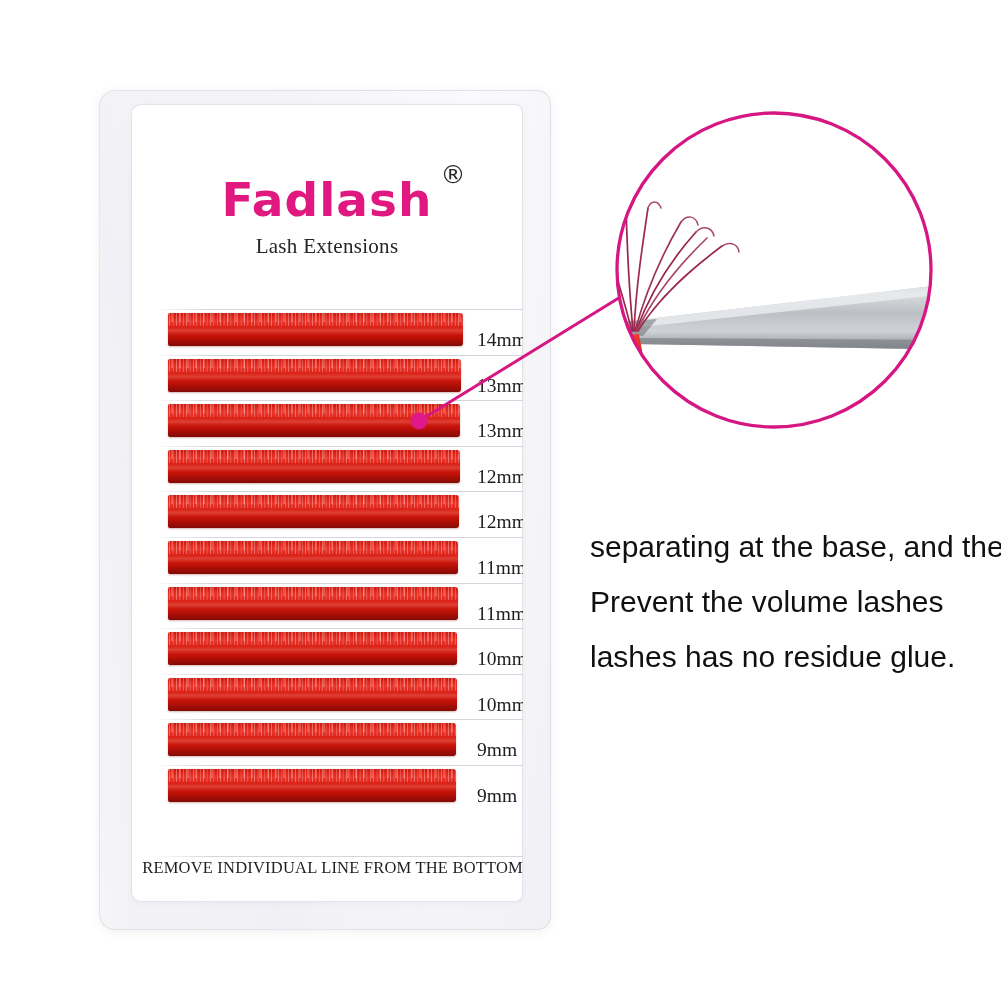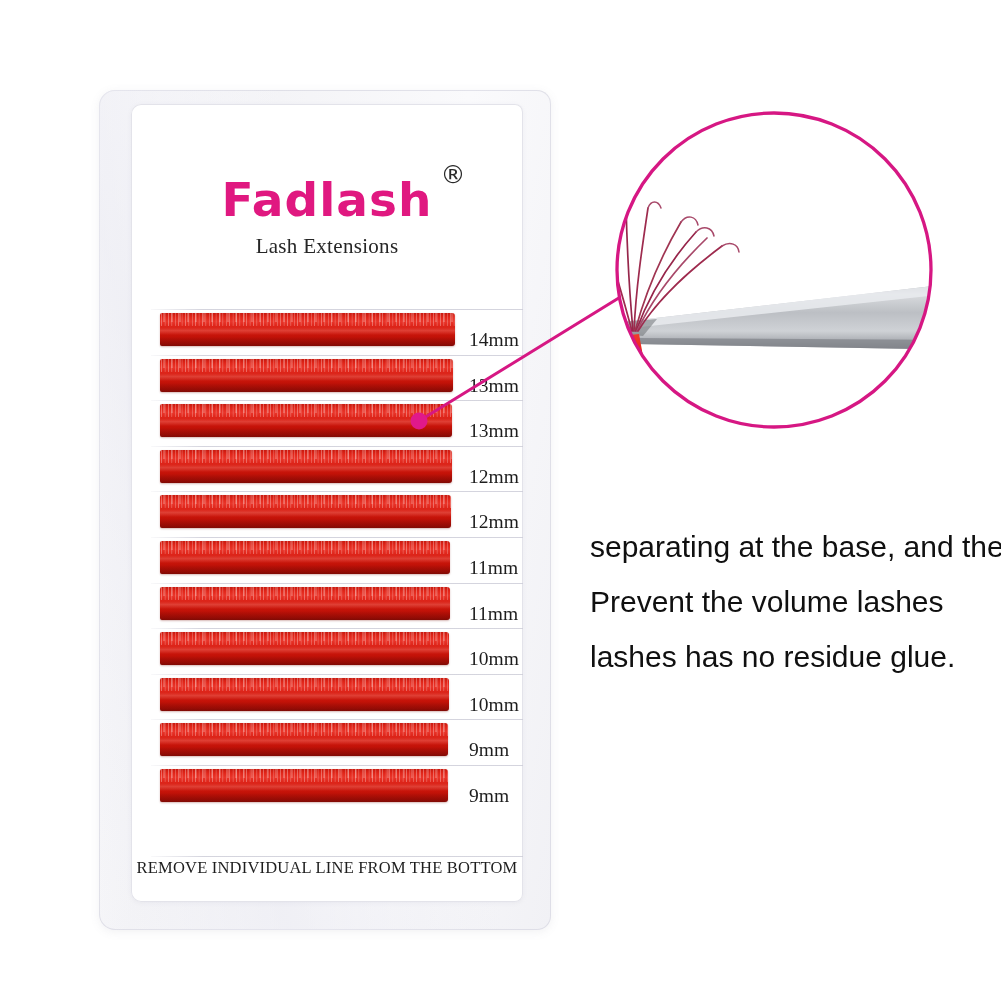--- a/index.html
+++ b/index.html
@@ -84,21 +84,21 @@
     margin-top: 11px;
     font-family: "Liberation Serif", serif;
     font-size: 21px;
     color: #262626;
     letter-spacing: 0.3px;
   }
 
   
   .rows {
     position: absolute;
-    left: 0;
+    left: 8px;
     top: 205px;
     width: 100%;
     height: 548px;
   }
   .row {
     position: absolute;
     left: 0;
     width: 100%;
     height: 45.6px;
   }
@@ -182,21 +182,21 @@
     font-size: 19.5px;
     color: #1d1d1d;
     white-space: nowrap;
   }
 
   .tray-note {
     position: absolute;
     left: 0;
     bottom: 24px;
     width: 100%;
-    text-align: center;
+    text-align: right;
     font-family: "Liberation Serif", serif;
     font-size: 16.5px;
     letter-spacing: 0.2px;
     color: #1e1e1e;
   }
 
   
   .callout {
     position: absolute;
     left: 370px;

